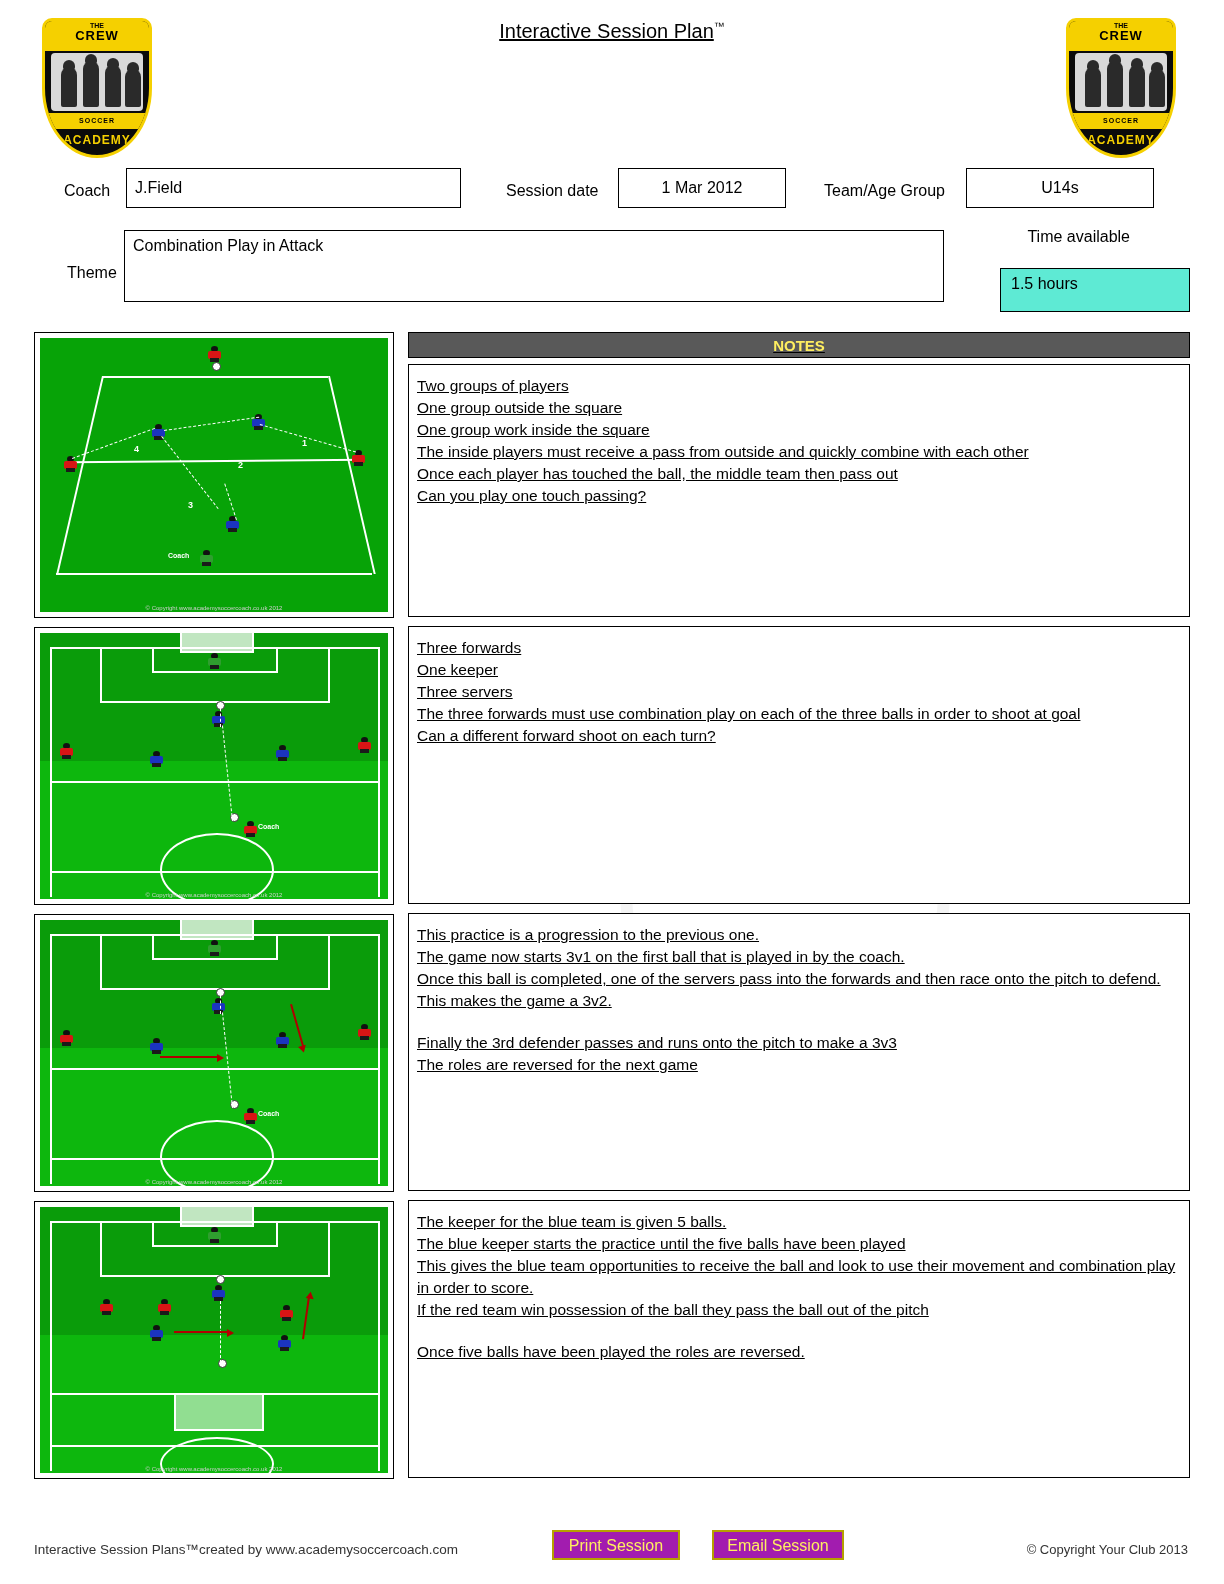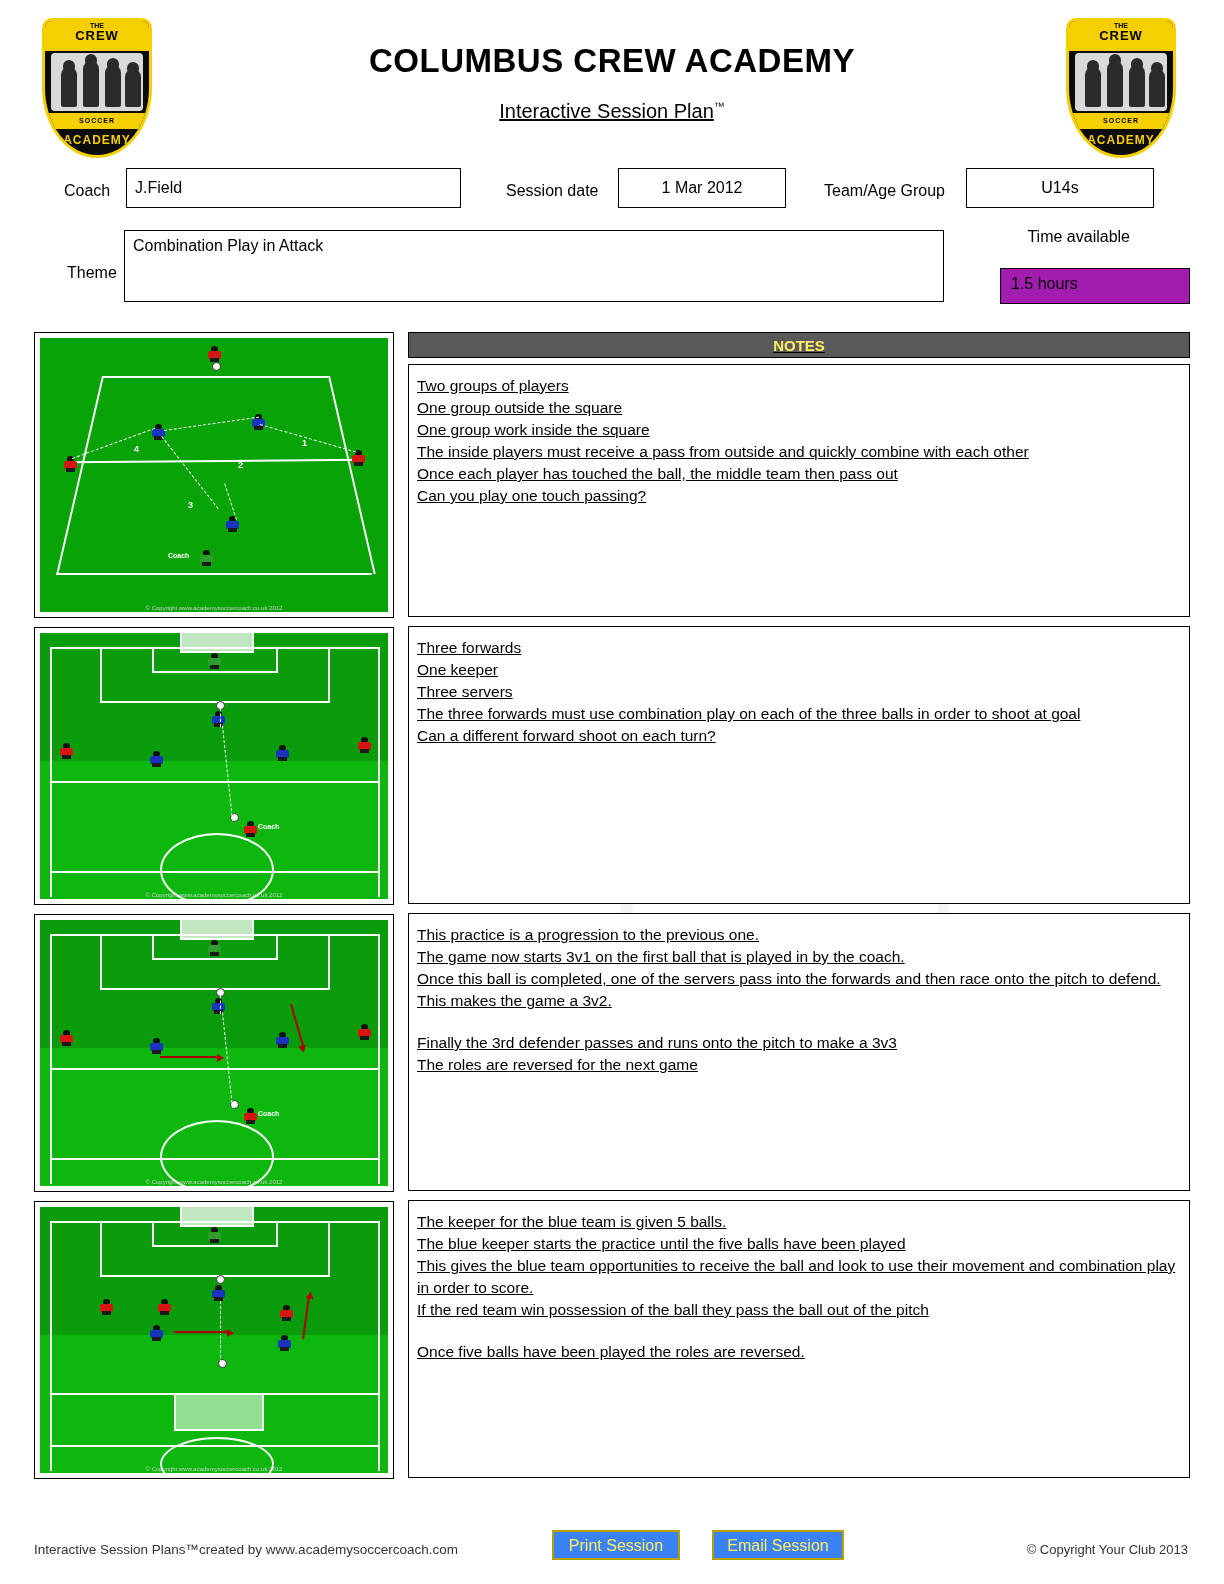--- a/index.html
+++ b/index.html
@@ -197,26 +197,26 @@
     position: absolute;
     right: 60px;
     top: -2px;
     font-size: 16px;
   }
   .time-box {
     position: absolute;
     right: 0;
     top: 38px;
     width: 190px;
-    height: 36px;
+    height: 44px;
     border: 1px solid #000;
     box-sizing: border-box;
     font-size: 16px;
     padding: 6px 10px;
-    background: #a21caf;
+    background: #5eead4;
   }
 
   
   .main {
     position: relative;
     margin: 10px 34px 0 34px;
     display: flex;
     gap: 14px;
   }
   .left-col {
@@ -406,21 +406,21 @@
     right: 36px;
     top: 20px;
     font-size: 13px;
     color: #333;
   }
   .btn {
     position: absolute;
     top: 8px;
     height: 30px;
     line-height: 28px;
-    background: #3b82f6;
+    background: #a21caf;
     color: #ffef60;
     border: 2px solid #b5a000;
     font-size: 16px;
     text-align: center;
     padding: 0 12px;
     cursor: pointer;
     box-sizing: border-box;
   }
   .btn.print { left: 552px; width: 128px; }
   .btn.email { left: 712px; width: 132px; }
@@ -467,21 +467,20 @@
               <div class="fig f2"></div>
               <div class="fig f3"></div>
               <div class="fig f4"></div>
           </div>
         </div>
         <div class="crest-banner">SOCCER</div>
         <div class="crest-bottom">ACADEMY</div>
       </div>
     </div>
 
-    <div class="title">COLUMBUS CREW ACADEMY</div>
     <div class="subtitle">
       <span class="u">Interactive Session Plan</span><span class="tm">™</span>
     </div>
   </div>
 
   <div class="form-row">
     <div class="lbl" style="left:30px;">Coach</div>
     <div class="box" style="left:92px; width:335px;">J.Field</div>
     <div class="lbl" style="left:472px;">Session date</div>
     <div class="box center" style="left:584px; width:168px;">1 Mar 2012</div>

